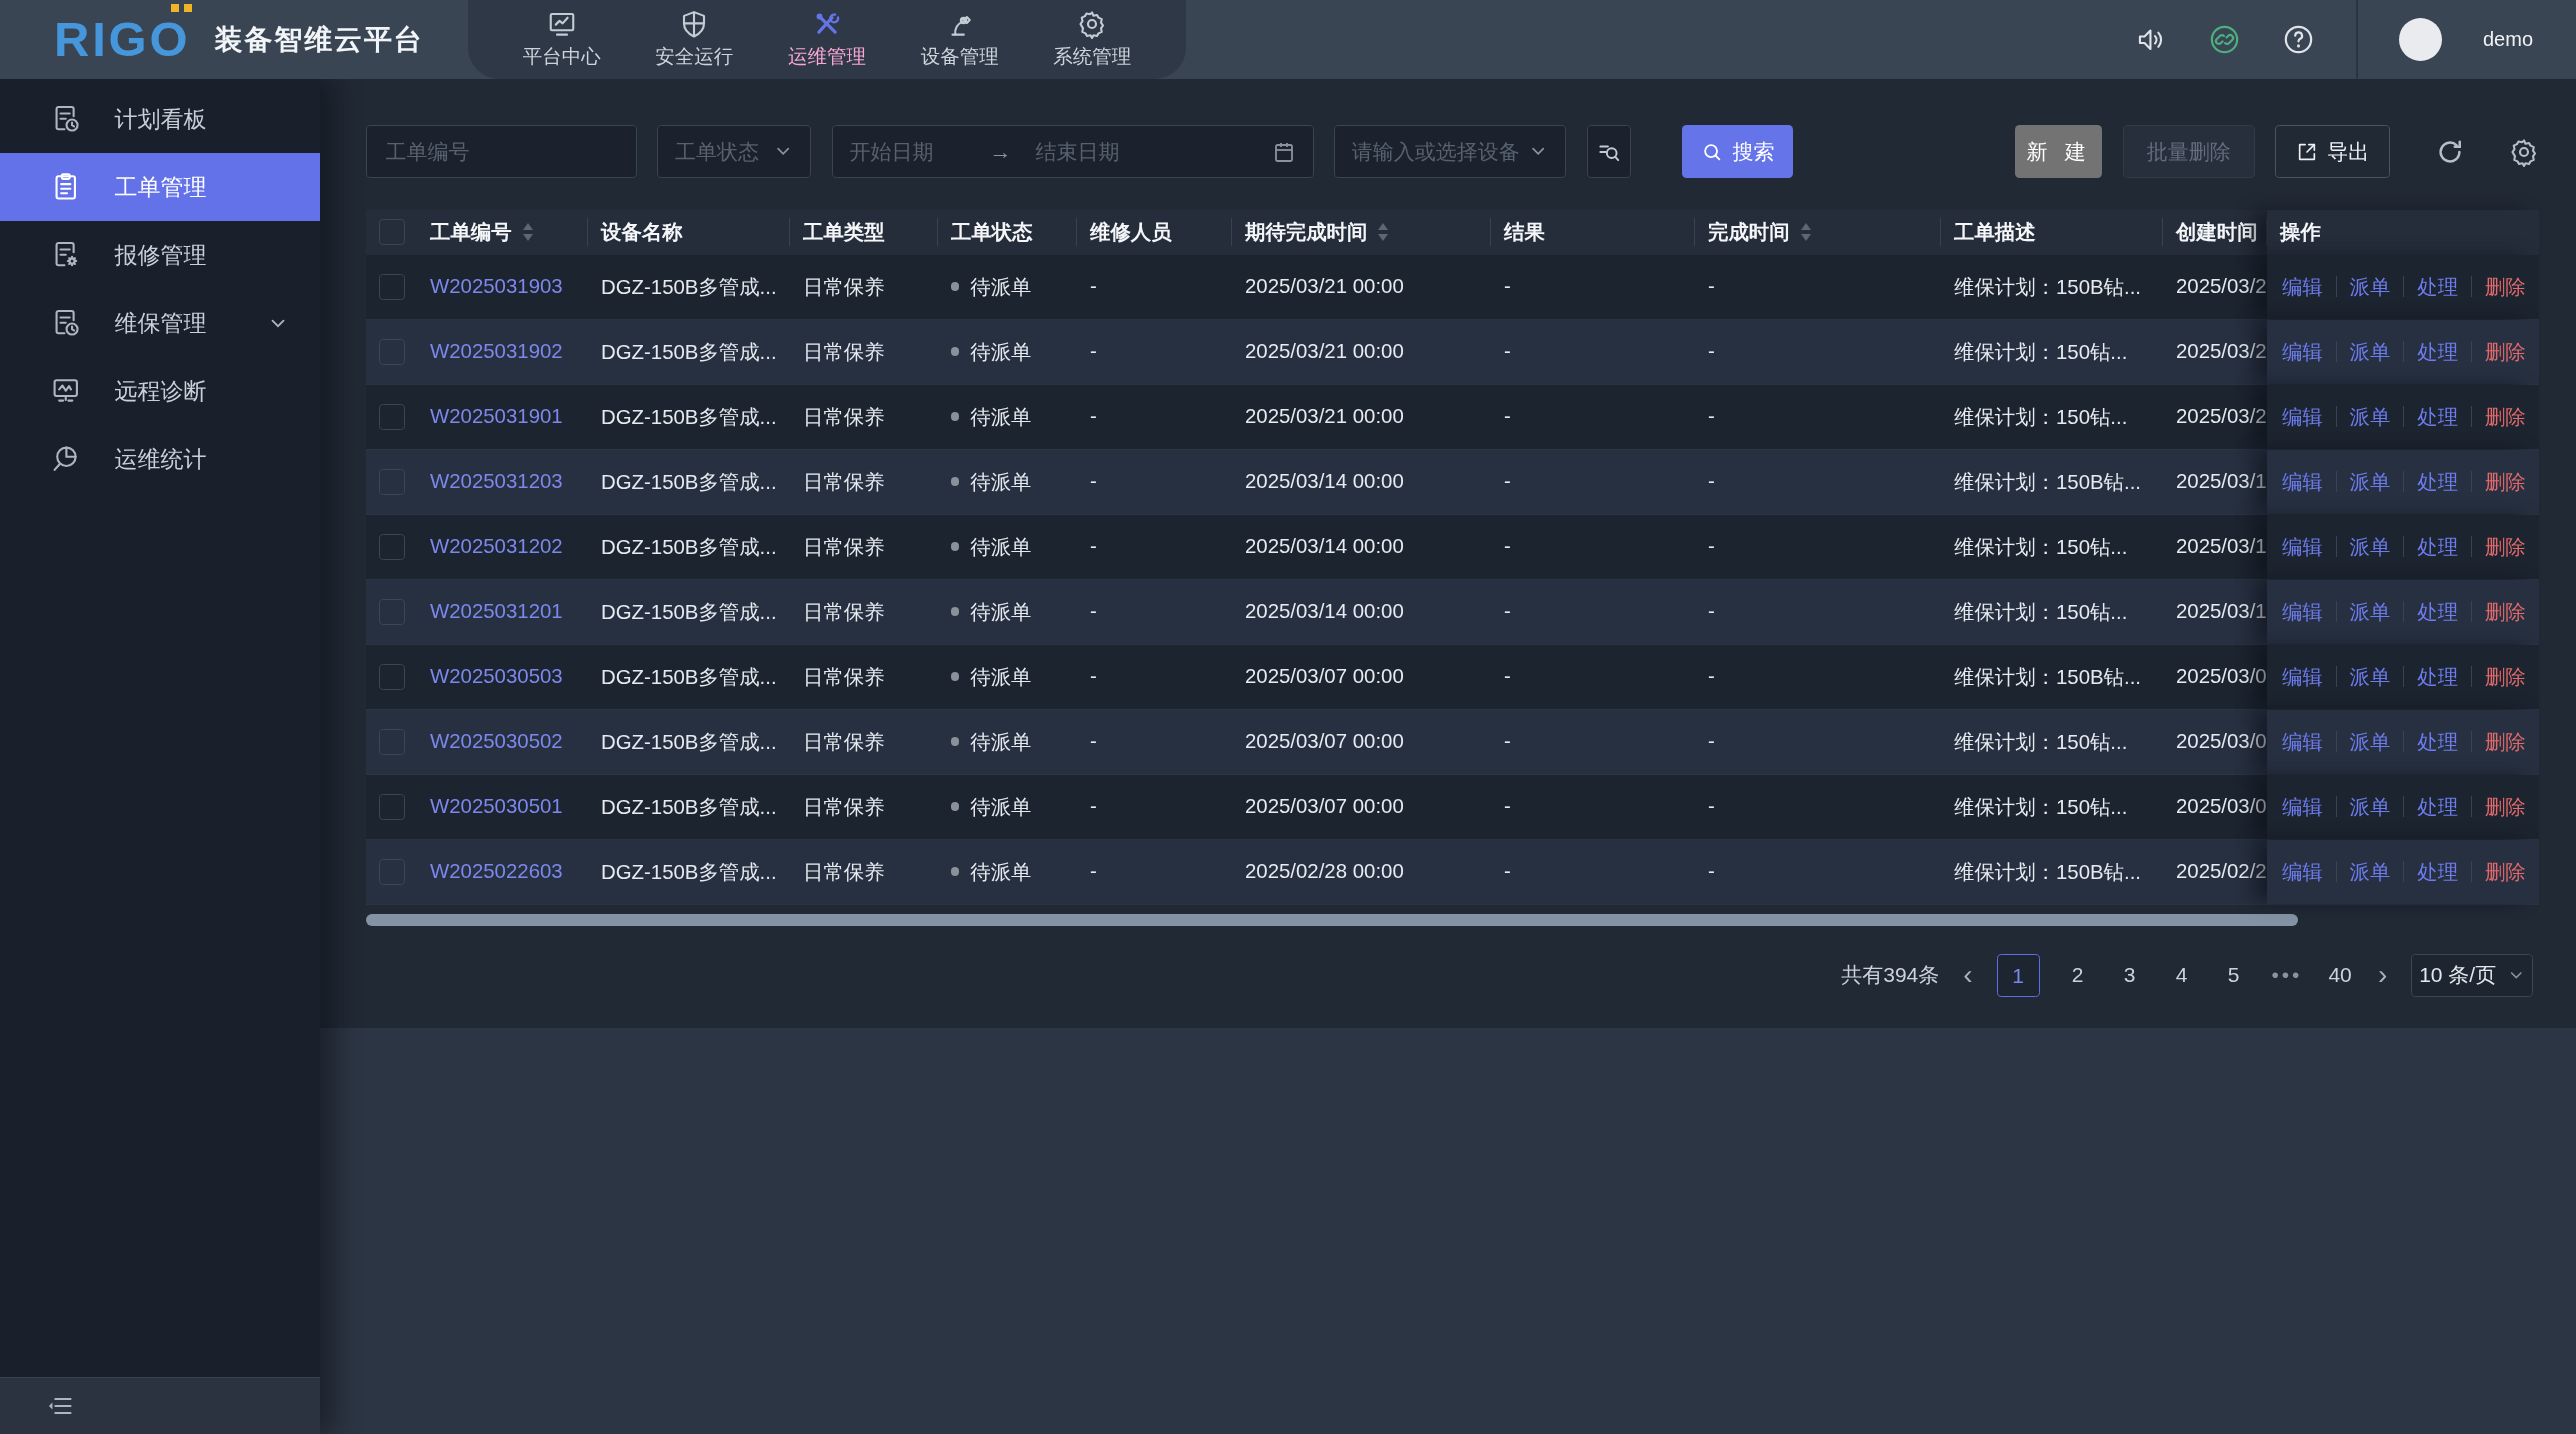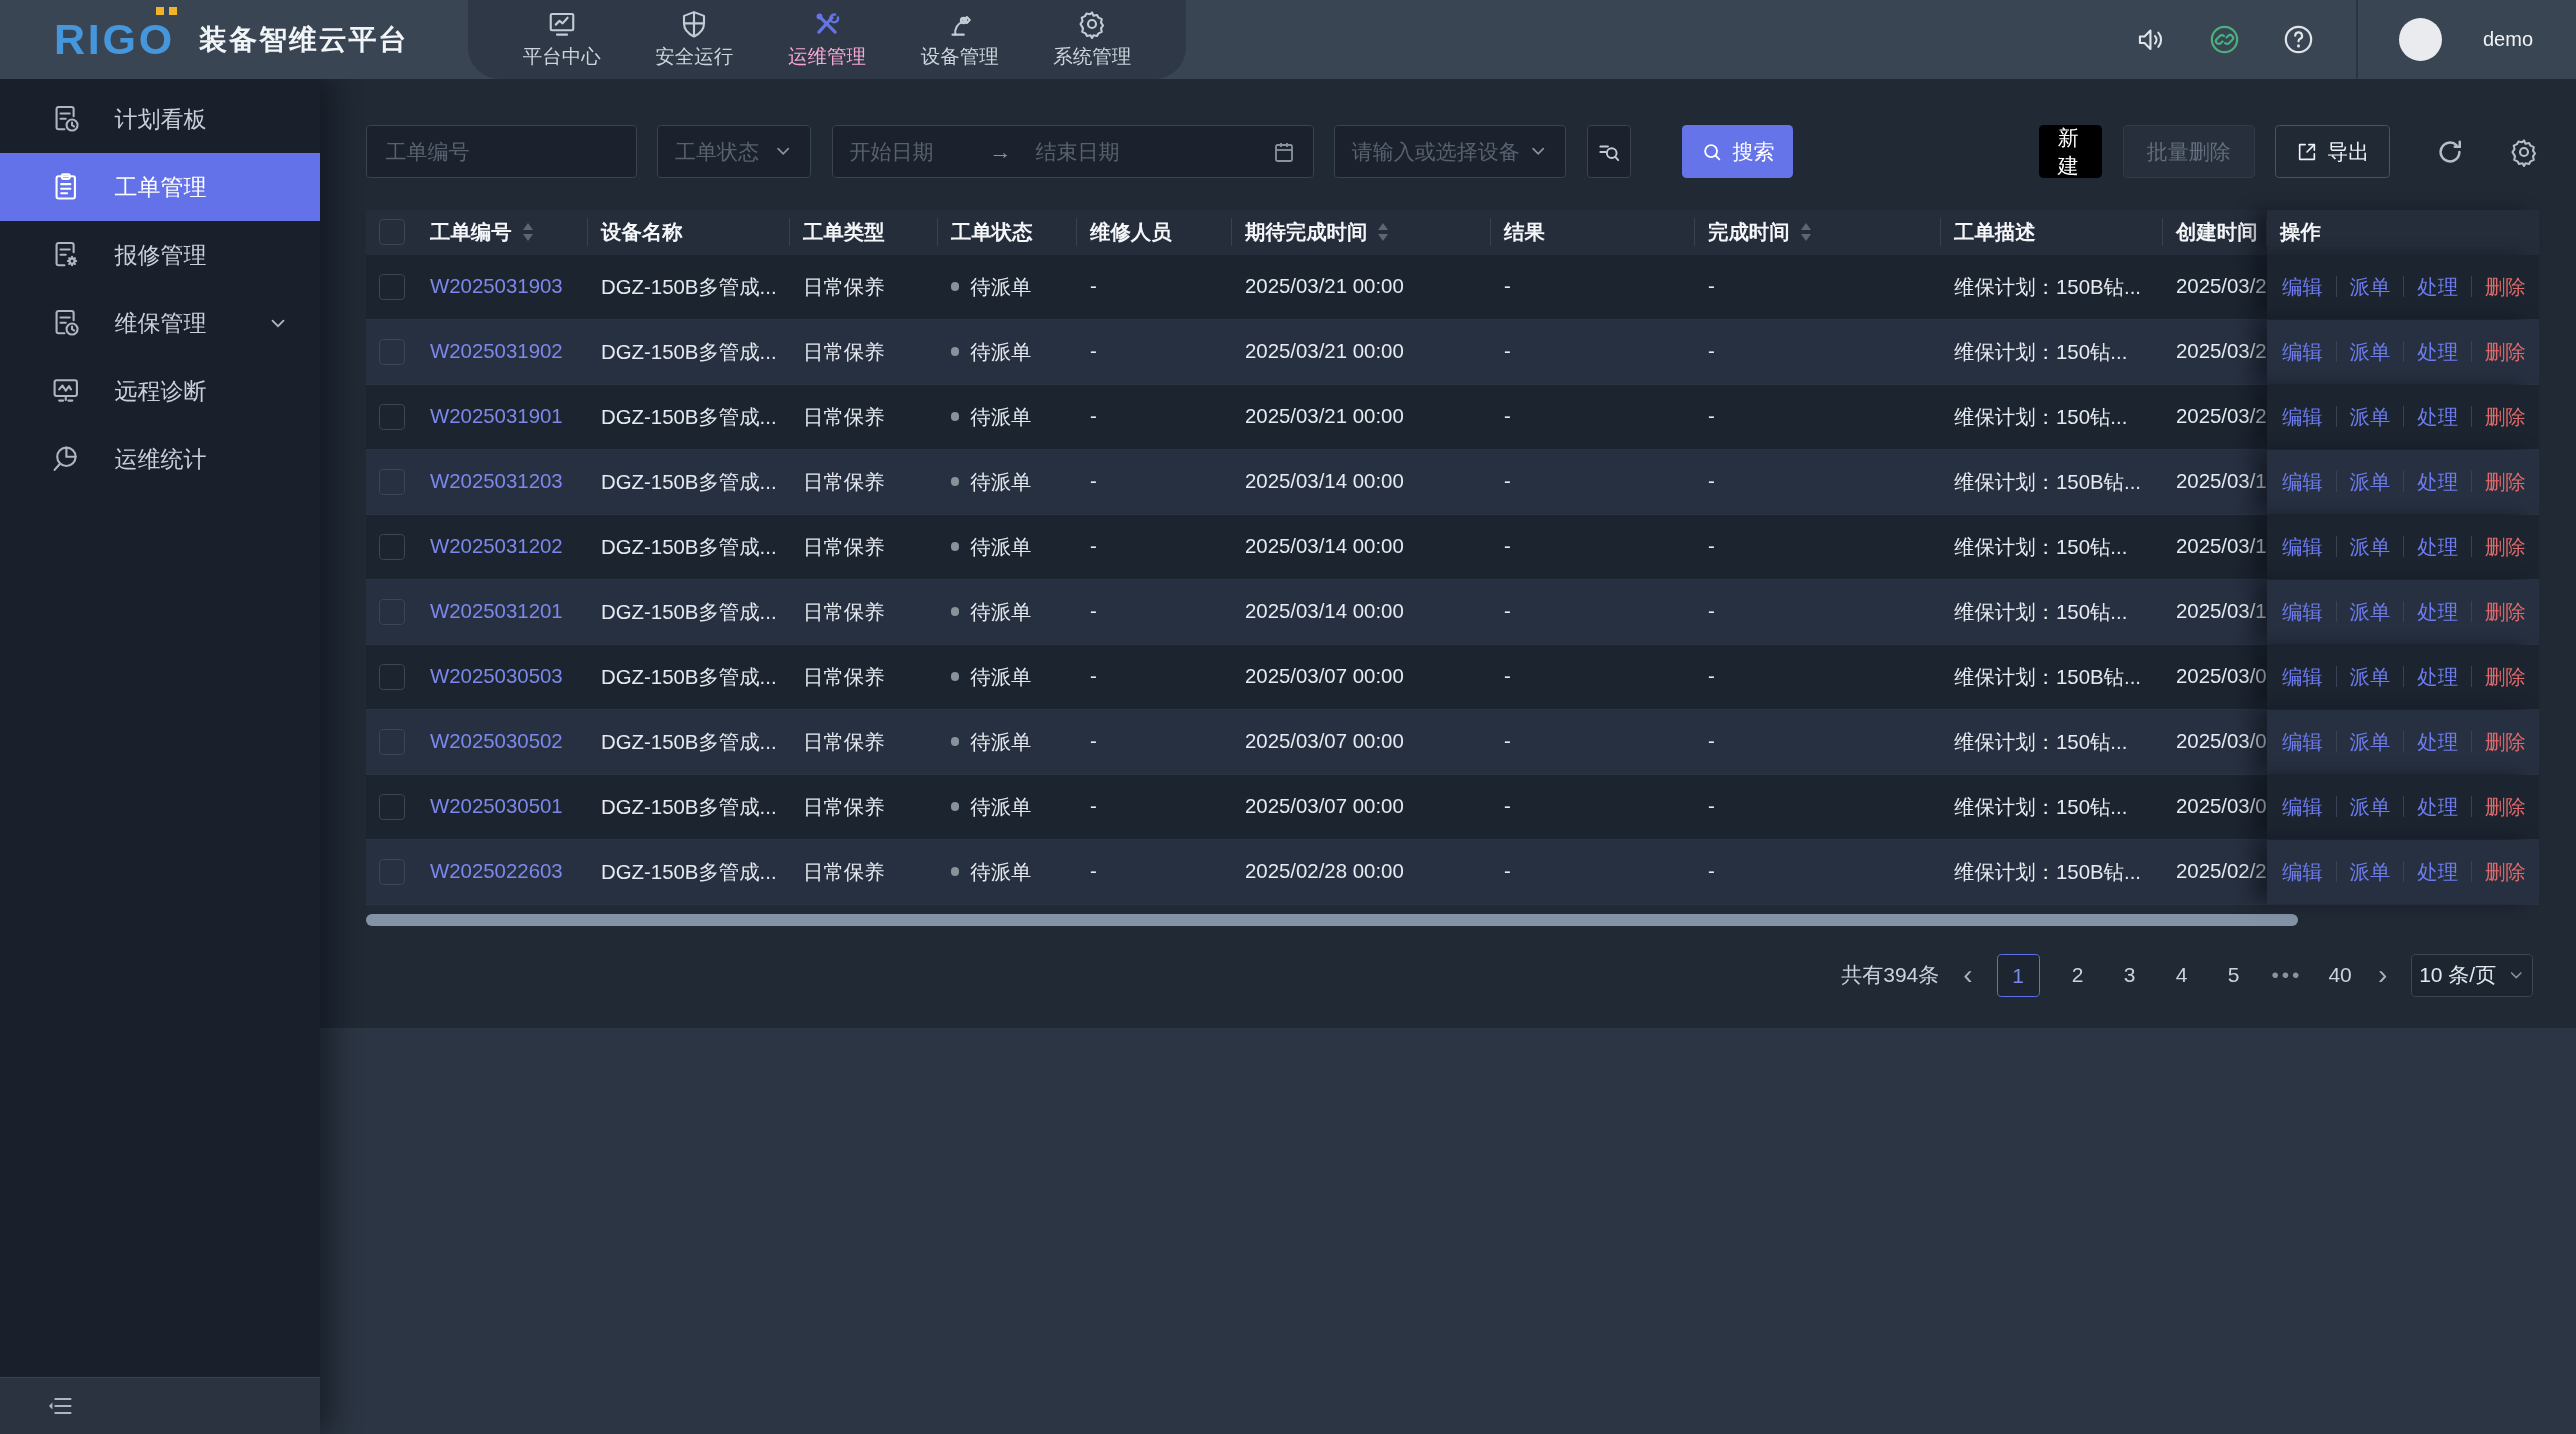--- a/index.html
+++ b/index.html
@@ -3,21 +3,21 @@
 <meta charset="utf-8">
 <style>
   * { margin:0; padding:0; box-sizing:border-box; }
   html,body { width:2576px; height:1434px; overflow:hidden; }
   body { font-family:"Liberation Sans","DejaVu Sans",sans-serif; background:#2c3543; color:#e6eaf0; position:relative; }
   svg { display:block; }
 
   
   .header { position:absolute; top:0; left:0; width:2576px; height:79px; background:#3a4554; display:flex; align-items:center; z-index:30; }
   .brand { display:flex; align-items:center; gap:24px; padding-left:54px; width:593px; }
-  .logo { font-size:43px; font-weight:800; color:#4596db; letter-spacing:2.8px; position:relative; line-height:1; }
+  .logo { font-size:49px; font-weight:800; color:#4596db; letter-spacing:2.8px; position:relative; line-height:1; }
   .logo .dots { position:absolute; top:-11px; right:-1.9px; display:flex; gap:4.6px; }
   .logo .dots i { width:8.3px; height:8.3px; background:#f0b429; }
   .app-title { font-size:28px; color:#f2f5f8; font-weight:600; letter-spacing:1.9px; }
   .top-nav { position:absolute; left:468px; top:0; width:718px; height:79px; background:#2e3846; border-radius:0 0 31.5px 31.5px; display:flex; align-items:center; justify-content:space-evenly; }
   .nav-item { display:flex; flex-direction:column; align-items:center; gap:4.6px; cursor:pointer; color:#cdd4dd; }
   .nav-item .nv-label { font-size:19.5px; }
   .nav-item svg { stroke:#c3cbd5; }
   .nav-item.active { color:#f9a8d4; }
   .nav-item.active svg { stroke:#6474e8; }
   .header-right { position:absolute; right:0; top:0; height:79px; display:flex; align-items:center; gap:41px; padding-right:43px; }
@@ -47,21 +47,21 @@
   .f-input::placeholder { color:#58626f; }
   .f-select { display:flex; align-items:center; justify-content:space-between; padding:0 16.7px; cursor:pointer; color:#58626f; }
   .f-select.w-status { width:154px; }
   .f-select.w-device { width:232px; }
   .f-daterange { width:482px; display:flex; align-items:center; padding:0 16.7px; color:#58626f; cursor:pointer; }
   .f-daterange .sep { color:#8a93a0; margin:0 24px 0 56px; font-size:22px; }
   .f-daterange .cal { margin-left:auto; }
   .f-iconbtn { width:44px; display:flex; align-items:center; justify-content:center; cursor:pointer; }
   .btn { height:53px; border:none; border-radius:4.6px; font-size:21px; display:flex; align-items:center; justify-content:center; gap:9.3px; cursor:pointer; font-family:inherit; }
   .btn-search { width:111px; background:#6674ea; color:#fff; margin-left:31.5px; }
-  .btn-create { width:63px; background:#000000; color:#fff; letter-spacing:5.6px; }
+  .btn-create { width:87px; background:#737373; color:#fff; letter-spacing:5.6px; }
   .btn-batch { width:132px; background:#272f3c; border:0.9px solid #323b49; color:#636d7c; }
   .btn-export { width:115px; background:transparent; border:0.9px solid #4a5462; color:#eef1f5; }
   .spacer { flex:1; }
   .tool-icon { margin-left:24px; cursor:pointer; }
 
   
   .tbl { width:2173px; }
   .t-row { display:flex; align-items:center; }
   .thead { height:45px; background:#252d3a; font-weight:bold; font-size:20.4px; color:#f4f6f9; }
   .thead .cell { display:flex; align-items:center; height:28px; border-right:0.9px solid #39424f; }

